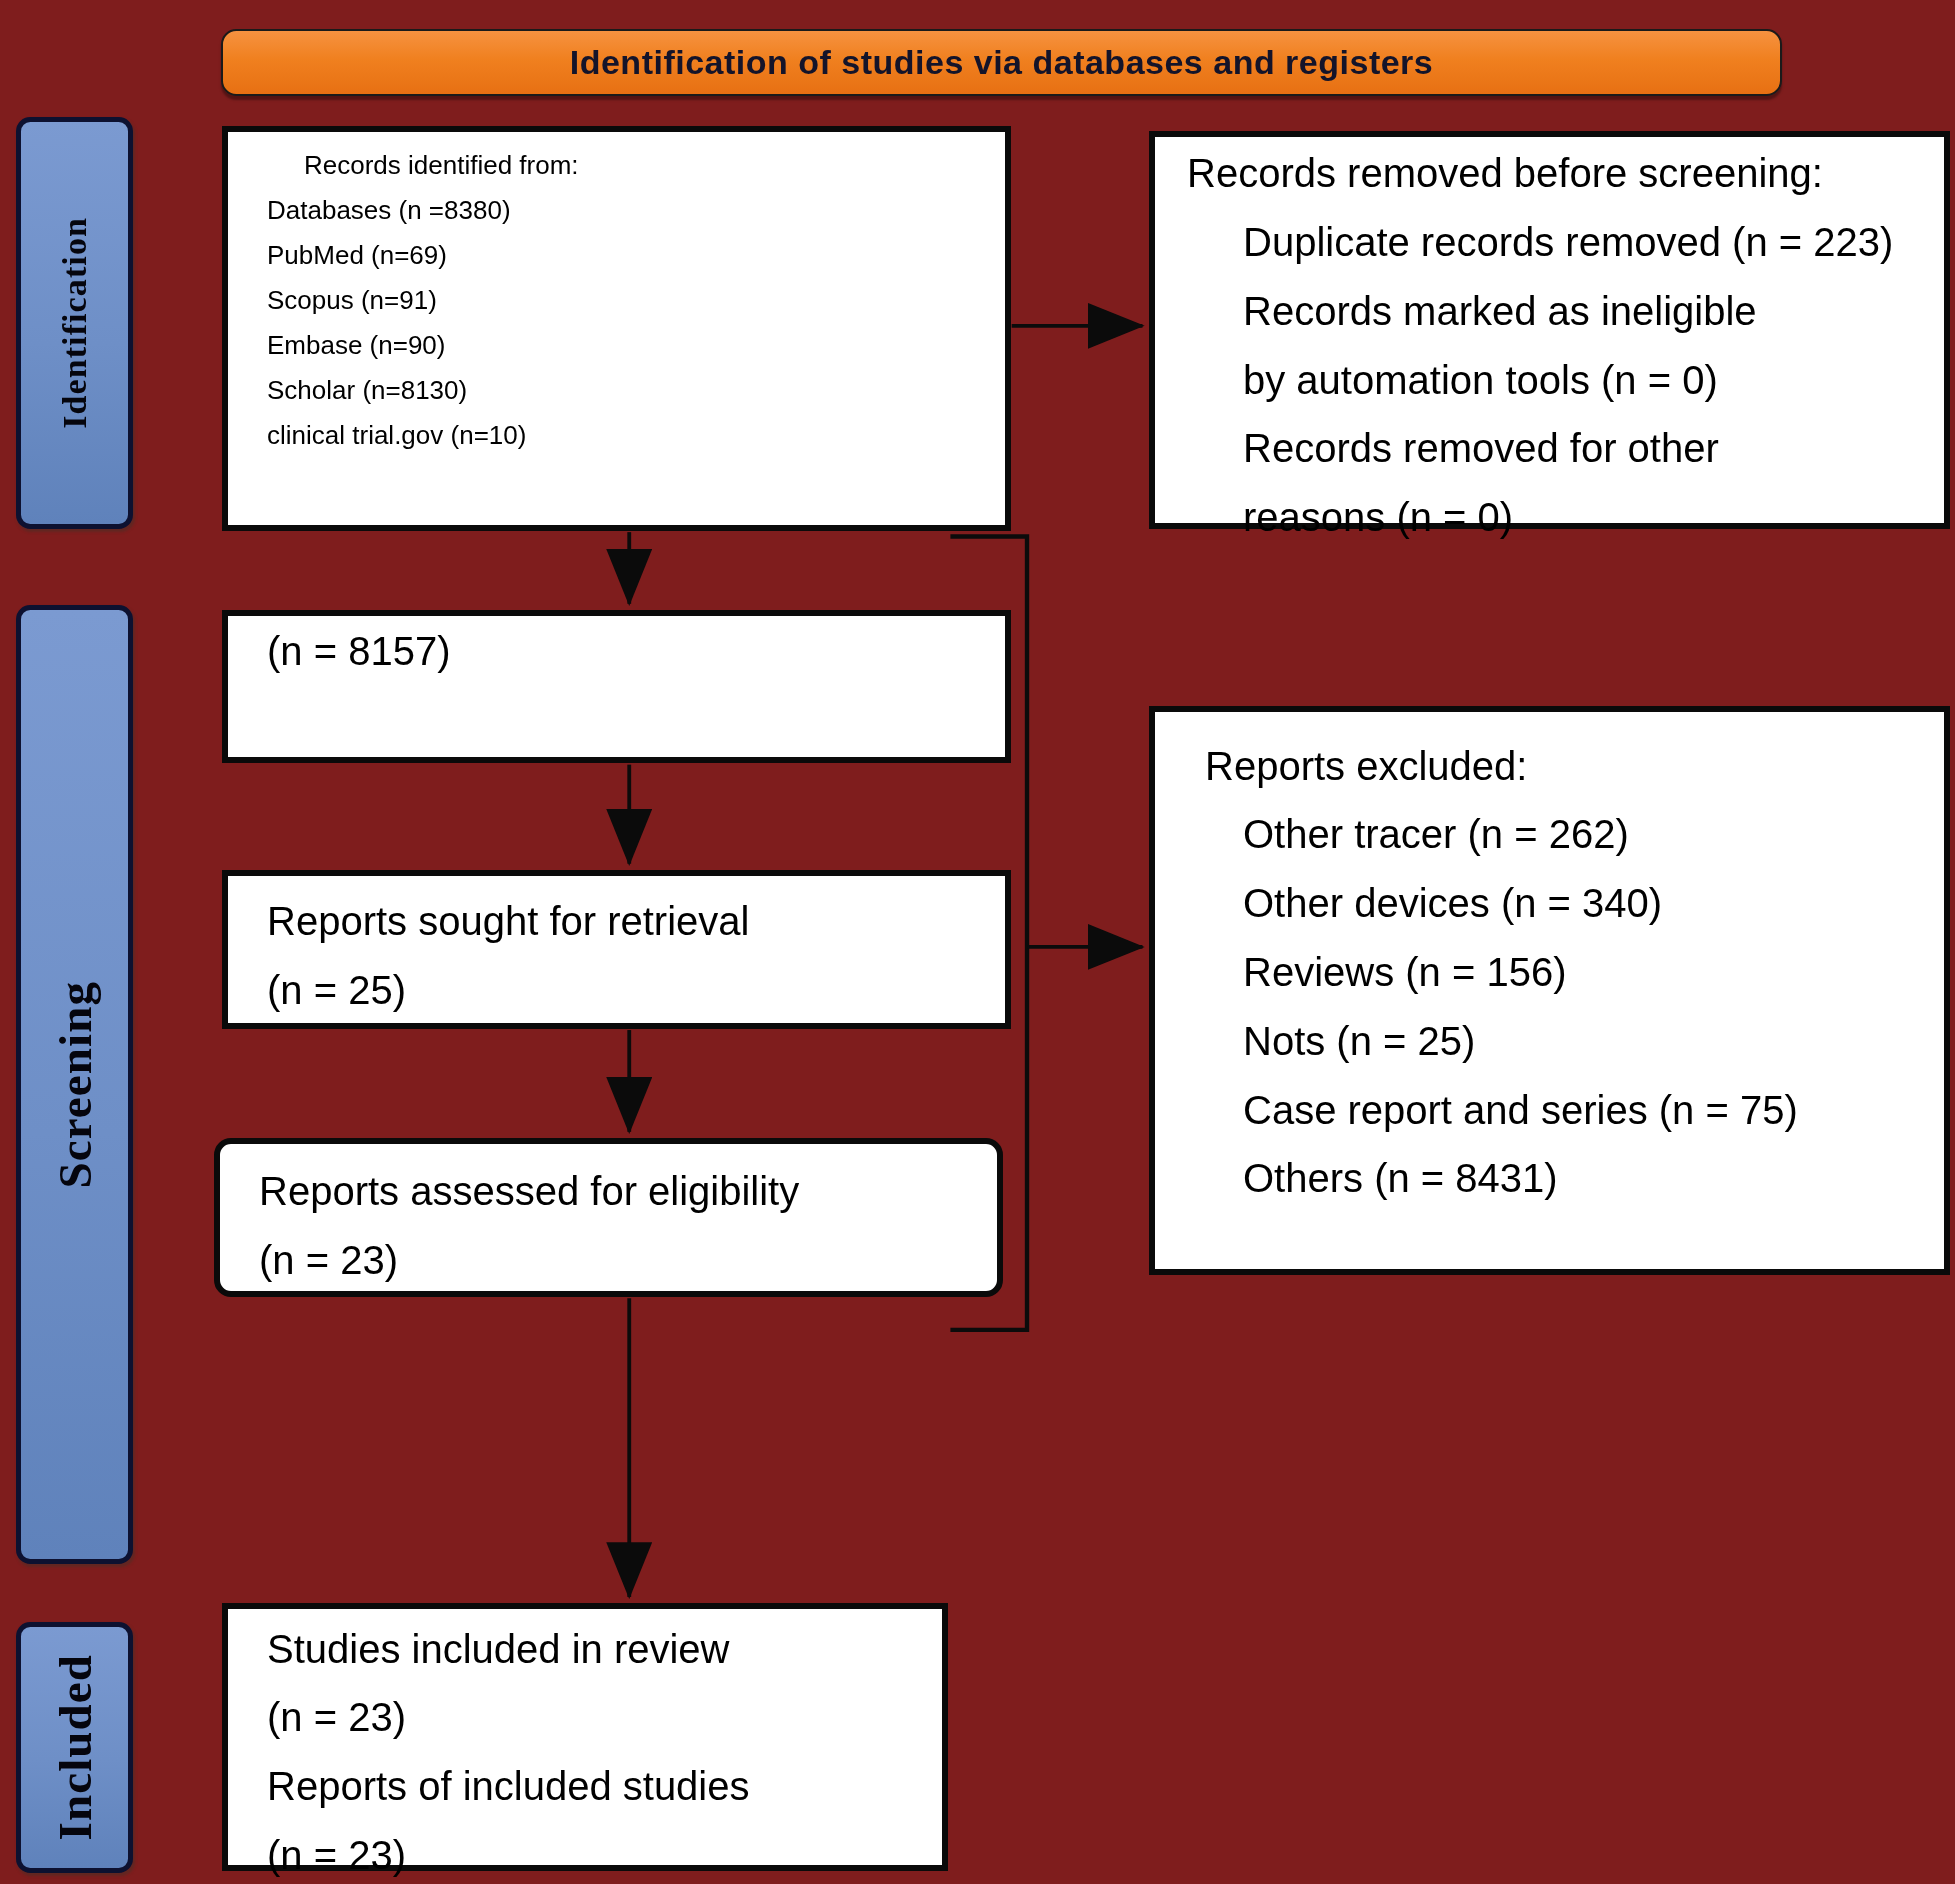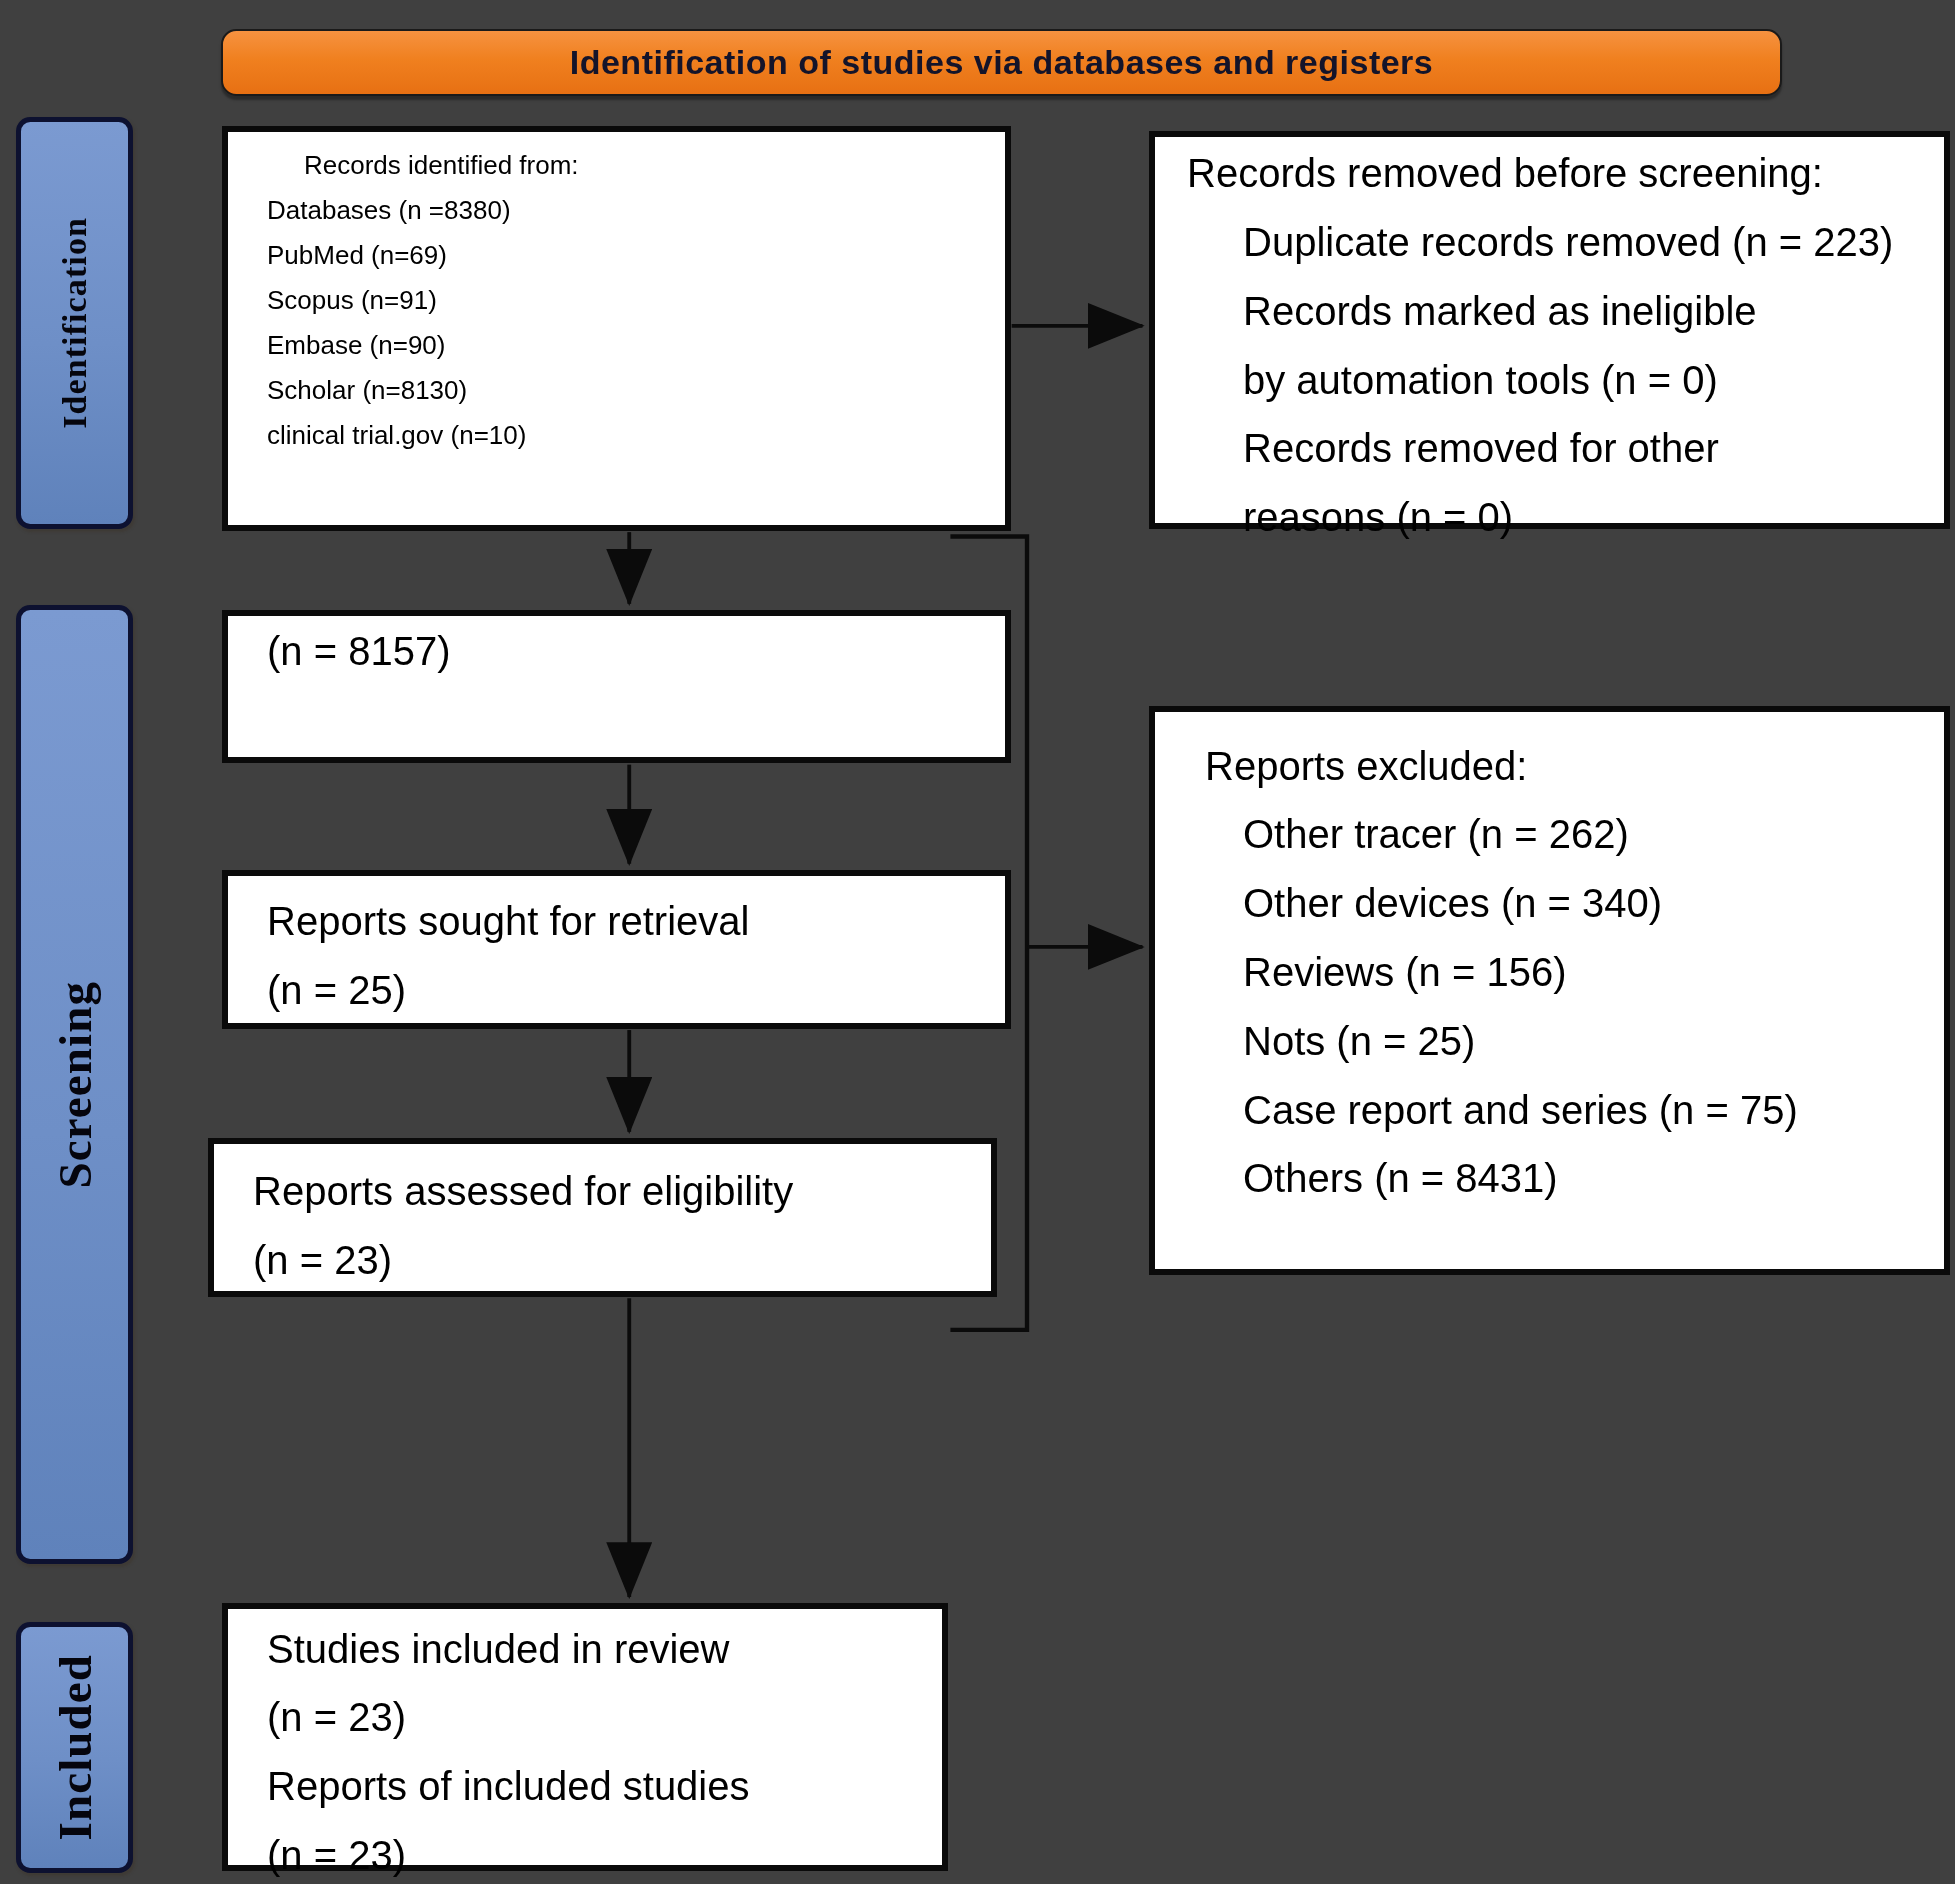--- a/index.html
+++ b/index.html
@@ -1,19 +1,19 @@
 <!DOCTYPE html>
 <html style="font-size:8.8px"><head>
 <meta charset="utf-8">
 <style>
   html,body{margin:0;padding:0;background:#ffffff;}
   .canvas{
     position:relative;
     width:1955px;height:1885px;
-    background:#404040;
+    background:#7f1d1d;
     font-family:"Liberation Sans", sans-serif;
     overflow:hidden;
   }
 
   
   .banner{
     position:absolute;left:221px;top:28.5px;width:1561px;height:67px;
     background:linear-gradient(180deg,#f69240 0%,#f0801f 45%,#e77013 100%);
     border:2.7px solid #1a1a1a;border-radius:15.3px;
     display:flex;align-items:center;justify-content:center;
@@ -55,21 +55,21 @@
   }
   .box-identified{left:222px;top:126px;width:789px;height:405px;padding:11px 5.5px 0 39px;}
   .box-identified .line{font-size:26px;line-height:1.73;}
   .box-identified .line:first-child{padding-left:37px;}
 
   .box-removed{left:1149px;top:131px;width:801px;height:398px;padding:2.2px 5.5px 0 32px;}
   .box-removed .line + .line{padding-left:56px;}
 
   .box-screened{left:222px;top:610px;width:789px;height:153px;padding:1.1px 5.5px 0 39px;}
   .box-sought{left:222px;top:870px;width:789px;height:159px;padding:11px 5.5px 0 39px;}
-  .box-assessed{left:208px;top:1138px;width:789px;height:159px;padding:13px 5.5px 0 39px;}
+  .box-assessed{left:214px;top:1138px;width:789px;height:159px;padding:13px 5.5px 0 39px;border-radius:17px;}
 
   .box-excluded{left:1149px;top:706px;width:801px;height:569px;padding:19.7px 5.5px 0 50px;}
   .box-excluded .line + .line{padding-left:38px;}
 
   .box-included{left:222px;top:1603px;width:726px;height:268px;padding:5.5px 5.5px 0 39px;}
 
   
   svg.overlay{position:absolute;left:0;top:0;pointer-events:none;}
 </style>
 </head>

